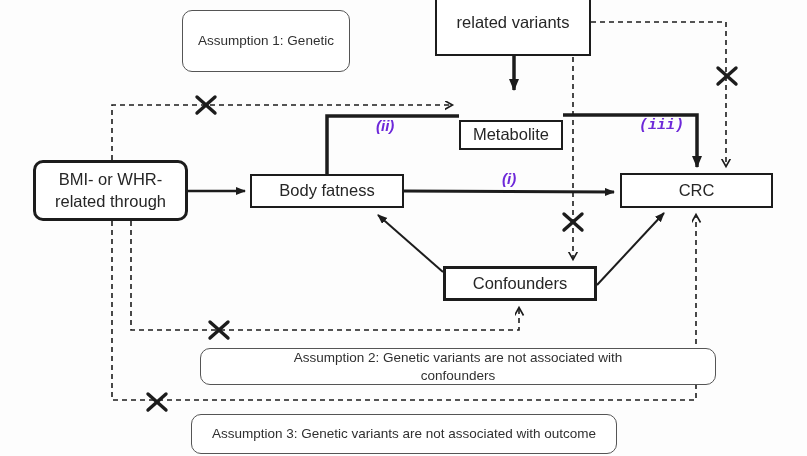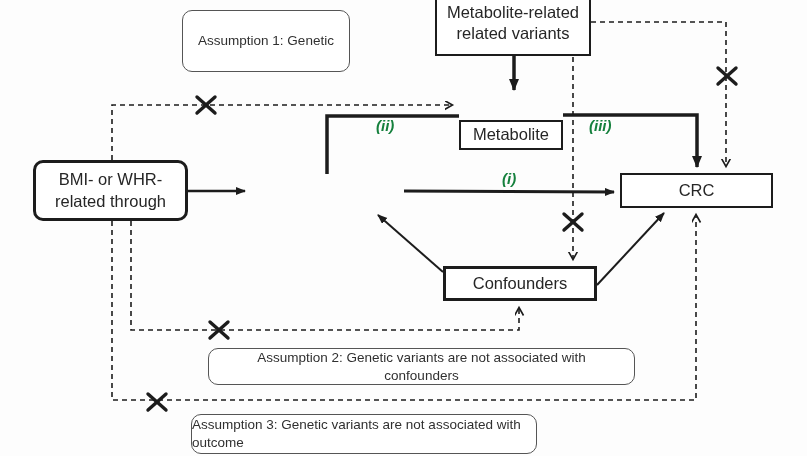--- a/index.html
+++ b/index.html
@@ -30,28 +30,28 @@
   }
   .node.bold-border{border-width:3px;}
   .assumption{
     position:absolute;
     box-sizing:border-box;
     background:#ffffff;
     border:1.5px solid var(--abor);
     border-radius:10px;
     display:flex;flex-direction:column;
     align-items:center;justify-content:center;
-    text-align:left;
+    text-align:center;
     font-size:13.5px;line-height:1.32;
     color:#303030;
   }
   .pathlabel{
     position:absolute;
     font-weight:bold;font-style:italic;
-    font-size:15px;color:#15803d;text-align:right;
+    font-size:15px;color:#6d28d9;text-align:right;
   }
 </style>
 </head>
 <body>
 
 <div class="stage">
 
   <svg width="807" height="456" viewBox="0 0 807 456">
     <defs>
       <marker id="arrBig" markerUnits="userSpaceOnUse" markerWidth="14" markerHeight="12" refX="11" refY="5" orient="auto">
@@ -95,46 +95,46 @@
       <path d="M210,322 L228,338"></path>
         <path d="M228,322 L210,338"></path>
     </g>
     <g stroke="currentColor" stroke-width="3.4" stroke-linecap="round">
       <path d="M148,394 L166,410"></path>
         <path d="M166,394 L148,410"></path>
     </g>
   </svg>
 
   <div class="node" style="left:435px;top:-10px;width:156px;height:66px;">
-    <div>Metabolite-related</div>
     <div>related variants</div>
   </div>
 
   <div class="node bold-border" style="left:33px;top:160px;width:155px;height:61px;border-radius:10px;">
     <div>BMI- or WHR-</div>
     <div>related through</div>
   </div>
 
+  <div class="node" style="left:250px;top:174px;width:154px;height:34px;">Body fatness</div>
 
   <div class="node" style="left:459px;top:103px;width:104px;height:30px;margin-top:17px;">Metabolite</div>
 
   <div class="node" style="left:620px;top:173px;width:153px;height:35px;">CRC</div>
 
   <div class="node bold-border" style="left:443px;top:266px;width:154px;height:35px;">Confounders</div>
 
   <div class="assumption" style="left:182px;top:10px;width:168px;height:62px;">
     <div>Assumption 1: Genetic</div>
   </div>
 
-  <div class="assumption" style="left:208px;top:348px;width:427px;height:37px;">
+  <div class="assumption" style="left:200px;top:348px;width:516px;height:37px;">
     <div>Assumption 2: Genetic variants are not associated with</div>
     <div>confounders</div>
   </div>
 
-  <div class="assumption" style="left:191px;top:414px;width:346px;height:40px;">
+  <div class="assumption" style="left:191px;top:414px;width:426px;height:40px;">
     <div>Assumption 3: Genetic variants are not associated with outcome</div>
   </div>
 
   <div class="pathlabel" style="left:502px;top:170px;">(i)</div>
   <div class="pathlabel" style="left:376px;top:117px;">(ii)</div>
-  <div class="pathlabel" style="left:589px;top:117px;">(iii)</div>
+  <div class="pathlabel" style="left:639px;top:117px;font-family:Liberation Mono, monospace;">(iii)</div>
 
 </div>
 
 </body></html>

